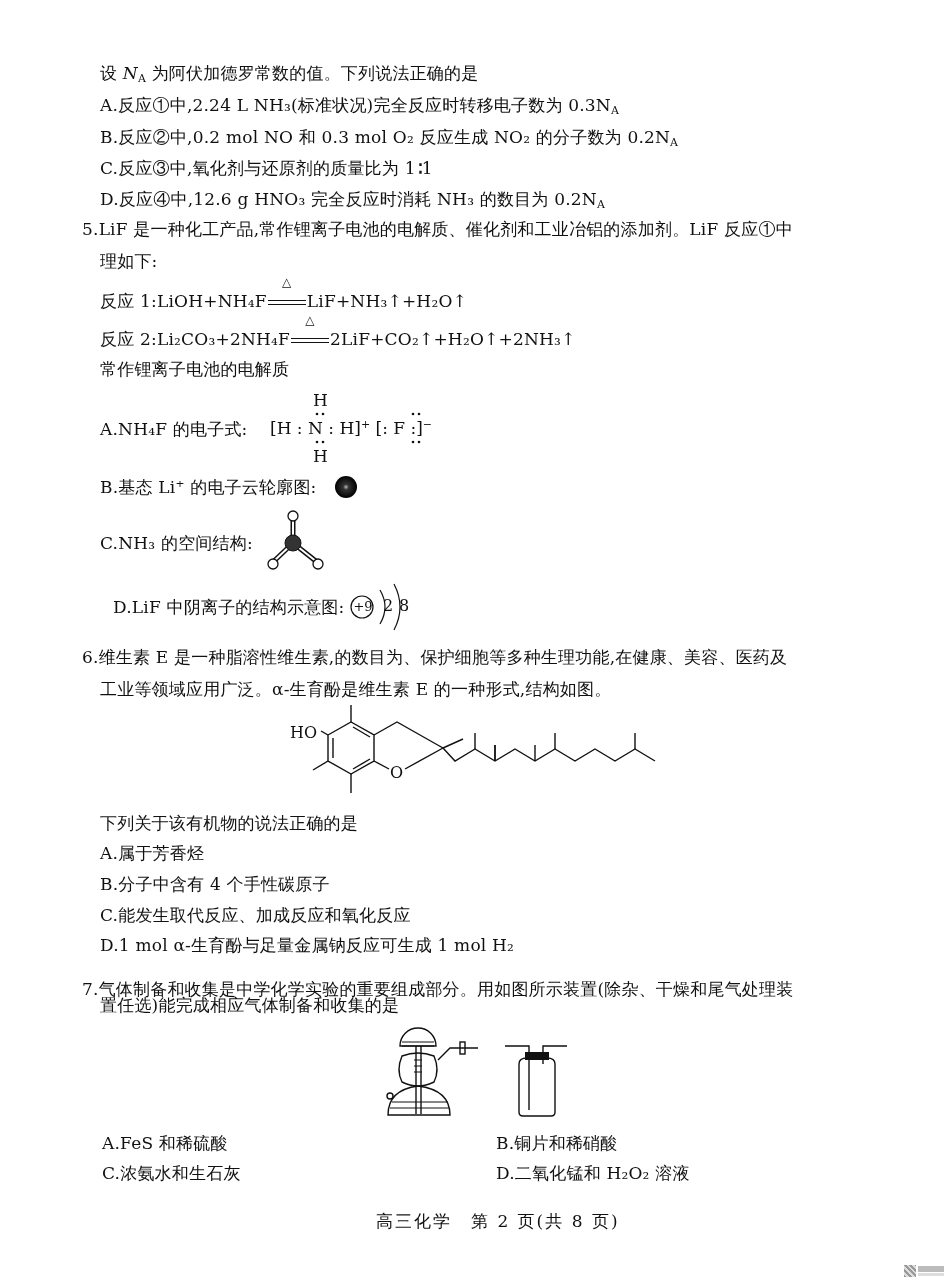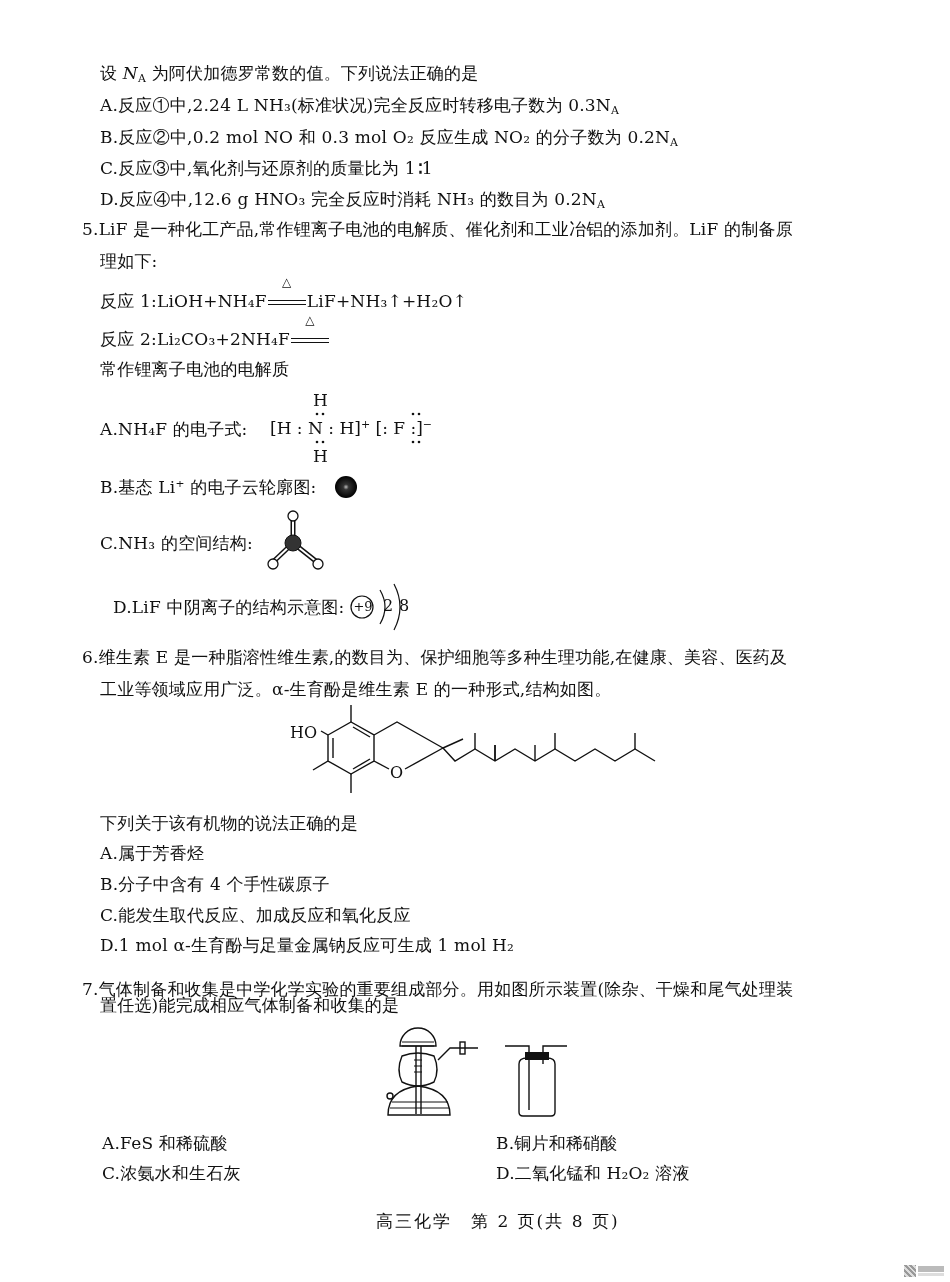--- a/index.html
+++ b/index.html
@@ -37,29 +37,29 @@
   <span>B.</span><span>反应②中,0.2 mol NO 和 0.3 mol O₂ 反应生成 NO₂ 的分子数为 0.2N</span><sub>A</sub>
 </div>
 <div class="line ind" style="top:157px;">
   <span>C.</span><span>反应③中,氧化剂与还原剂的质量比为 1∶1</span>
 </div>
 <div class="line ind" style="top:188px;">
   <span>D.</span><span>反应④中,12.6 g HNO₃ 完全反应时消耗 NH₃ 的数目为 0.2N</span><sub>A</sub>
 </div>
 
 <div class="line qn" style="top:218px;">
-  <span>5.</span><span>LiF 是一种化工产品,常作锂离子电池的电解质、催化剂和工业冶铝的添加剂。LiF 的制备原</span>
+  <span>5.</span><span>LiF 是一种化工产品,常作锂离子电池的电解质、催化剂和工业冶铝的添加剂。LiF 反应①中</span>
 </div>
 <div class="line ind" style="top:250px;">理如下:</div>
 
 <div class="line ind" style="top:290px;">
   <span>反应 1:</span><span>LiOH+NH₄F</span><span class="heat"><span class="tri">△</span><span class="eq"></span></span><span>LiF+NH₃↑+H₂O↑</span>
 </div>
 <div class="line ind" style="top:328px;">
-  <span>反应 2:</span><span>Li₂CO₃+2NH₄F</span><span class="heat"><span class="tri">△</span><span class="eq"></span></span>
+  <span>反应 2:</span><span>Li₂CO₃+2NH₄F</span><span class="heat"><span class="tri">△</span><span class="eq"></span></span><span>2LiF+CO₂↑+H₂O↑+2NH₃↑</span>
 </div>
 <div class="line ind" style="top:358px;">常作锂离子电池的电解质</div>
 
 <div class="line ind" style="top:418px;">
   <span>A.</span><span>NH₄F 的电子式:</span>
 </div>
 <div style="position:absolute; left:270px; top:390px; width:210px; height:80px;">
   <div style="position:absolute; left:43px; top:0px; font-size:17px;">H</div>
   <div style="position:absolute; left:43px; top:56px; font-size:17px;">H</div>
   <div style="position:absolute; left:0; top:28px; font-size:17px; white-space:pre;">[H : N : H]<sup>+</sup> [: F :]<sup>−</sup></div>

